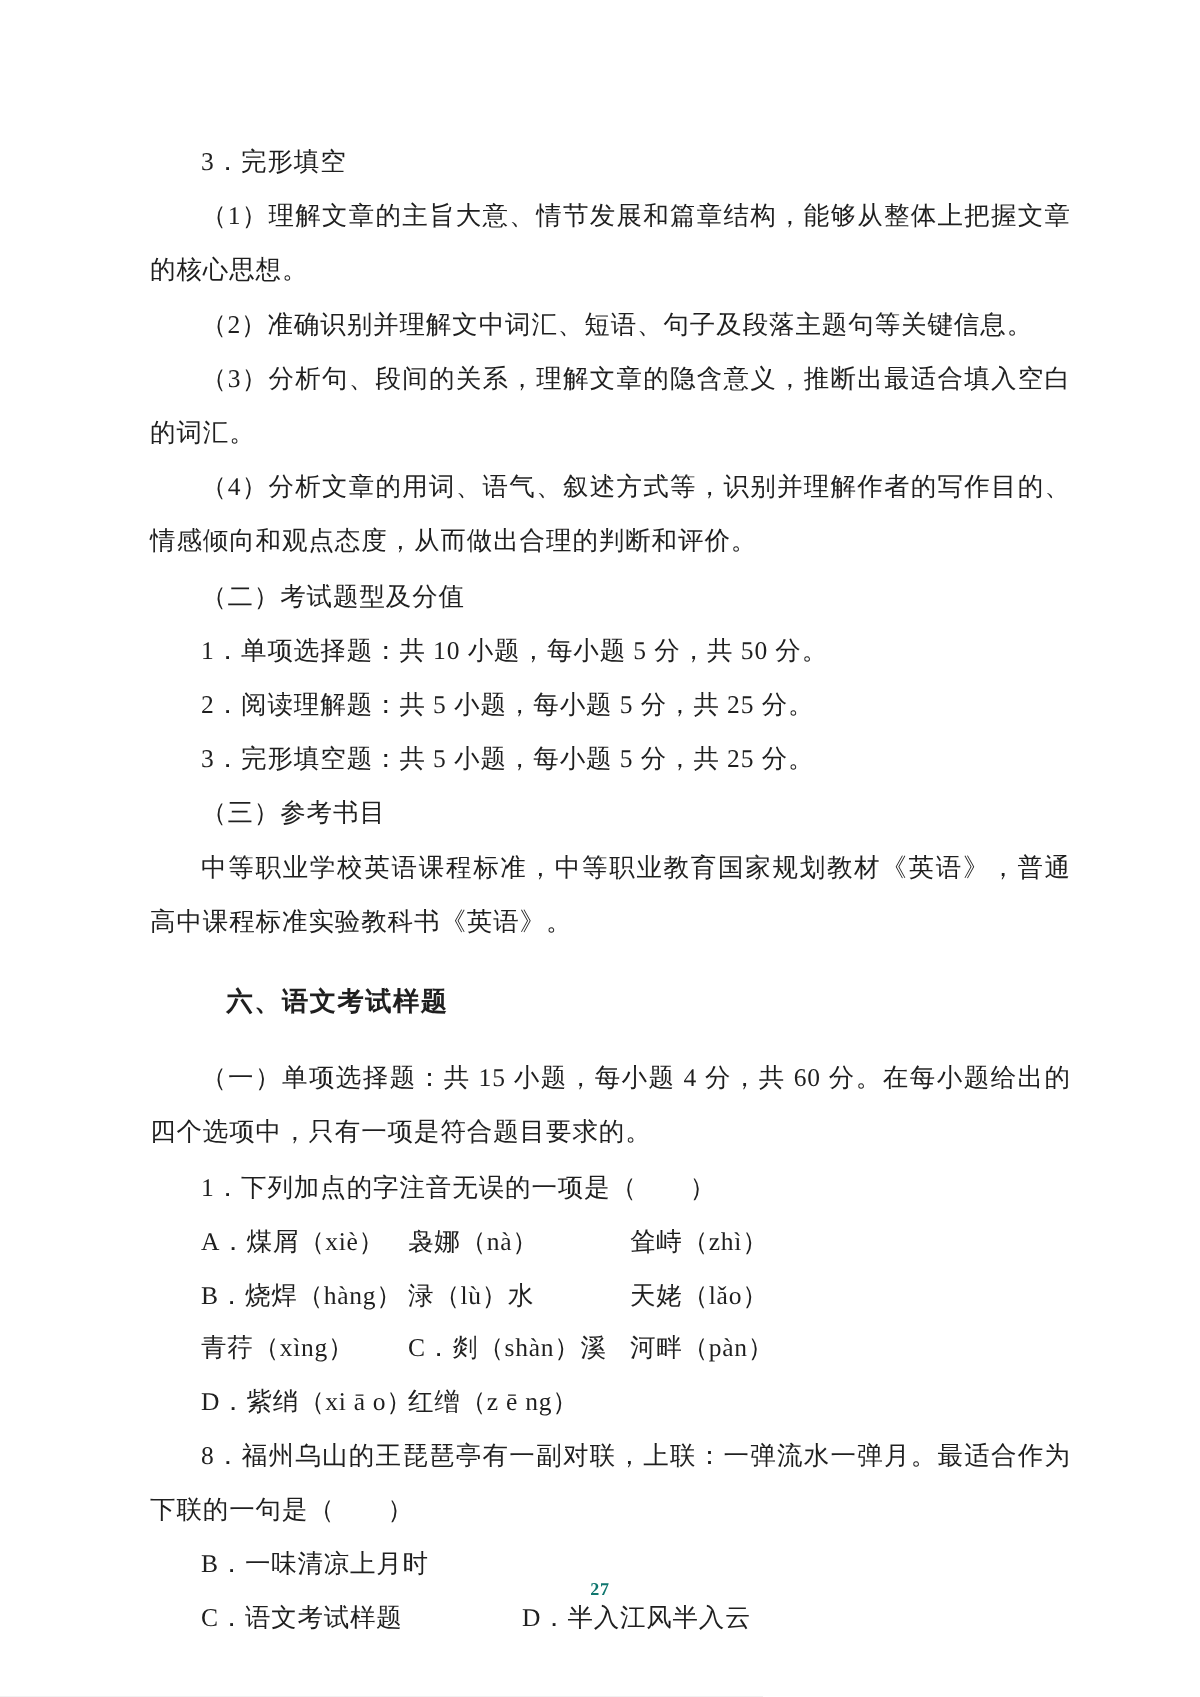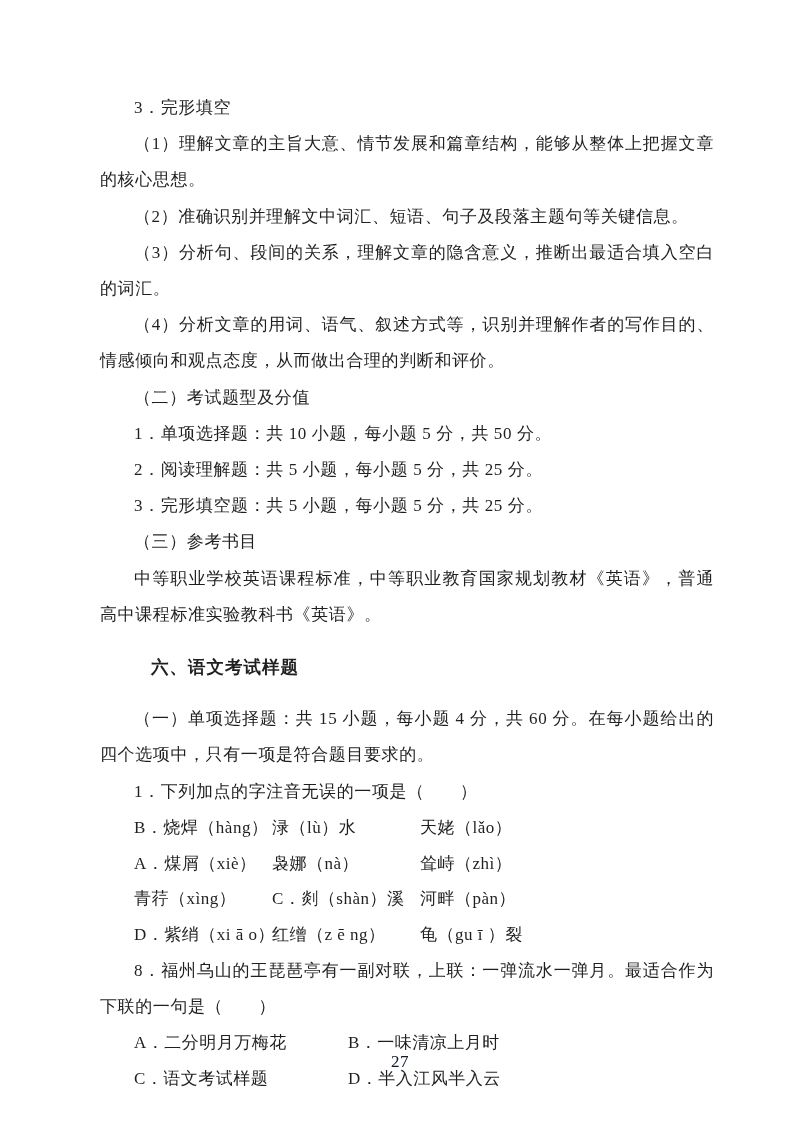--- a/index.html
+++ b/index.html
@@ -56,23 +56,24 @@
     letter-spacing: 0.5px;
     white-space: nowrap;
   }
   .opt-cell { display: block; }
   .page-number {
     position: absolute;
     top: 1052px;
     left: 0;
     width: 100%;
     text-align: center;
-    font-size: 17px;
-    color: #0f172a;
+    font-size: 12px;
+    color: #0f766e;
     letter-spacing: 0.5px;
+    font-weight: bold;
   }
 </style>
 </head>
 <body>
 
 <div class="page">
   <div class="content">
 
     <p class="para">3．完形填空</p>
     <p class="para">（1）理解文章的主旨大意、情节发展和篇章结构，能够从整体上把握文章的核心思想。</p>
@@ -89,46 +90,44 @@
     <p class="para">中等职业学校英语课程标准，中等职业教育国家规划教材《英语》，普通高中课程标准实验教科书《英语》。</p>
 
     <h2 class="heading">六、语文考试样题</h2>
 
     <p class="para">（一）单项选择题：共 15 小题，每小题 4 分，共 60 分。在每小题给出的四个选项中，只有一项是符合题目要求的。</p>
 
     <p class="para">1．下列加点的字注音无误的一项是（　　）</p>
 
     <div class="opt-grid3">
       <div class="opt-row">
+        <span class="opt-cell">A．煤屑（xiè）</span>
+        <span class="opt-cell">袅娜（nà）</span>
+        <span class="opt-cell">耸峙（zhì）</span>
+      </div>
+      <div class="opt-row">
         <span class="opt-cell">B．烧焊（hàng）</span>
         <span class="opt-cell">渌（lù）水</span>
         <span class="opt-cell">天姥（lǎo）</span>
-      </div>
-      <div class="opt-row">
-        <span class="opt-cell">A．煤屑（xiè）</span>
-        <span class="opt-cell">袅娜（nà）</span>
-        <span class="opt-cell">耸峙（zhì）</span>
       </div>
       <div class="opt-row">
         <span class="opt-cell">青荇（xìng）</span>
         <span class="opt-cell">C．剡（shàn）溪</span>
         <span class="opt-cell">河畔（pàn）</span>
       </div>
       <div class="opt-row">
         <span class="opt-cell">D．紫绡（xi ā o）</span>
         <span class="opt-cell">红缯（z ē ng）</span>
-        <span class="opt-cell">龟（gu ī ）裂</span>
       </div>
     </div>
 
     <p class="para">8．福州乌山的王琵琶亭有一副对联，上联：一弹流水一弹月。最适合作为下联的一句是（　　）</p>
 
     <div class="opt-grid2">
       <div class="opt-row">
-        <span class="opt-cell">A．二分明月万梅花</span>
         <span class="opt-cell">B．一味清凉上月时</span>
       </div>
       <div class="opt-row">
         <span class="opt-cell">C．语文考试样题</span>
         <span class="opt-cell">D．半入江风半入云</span>
       </div>
     </div>
 
   </div>
 

